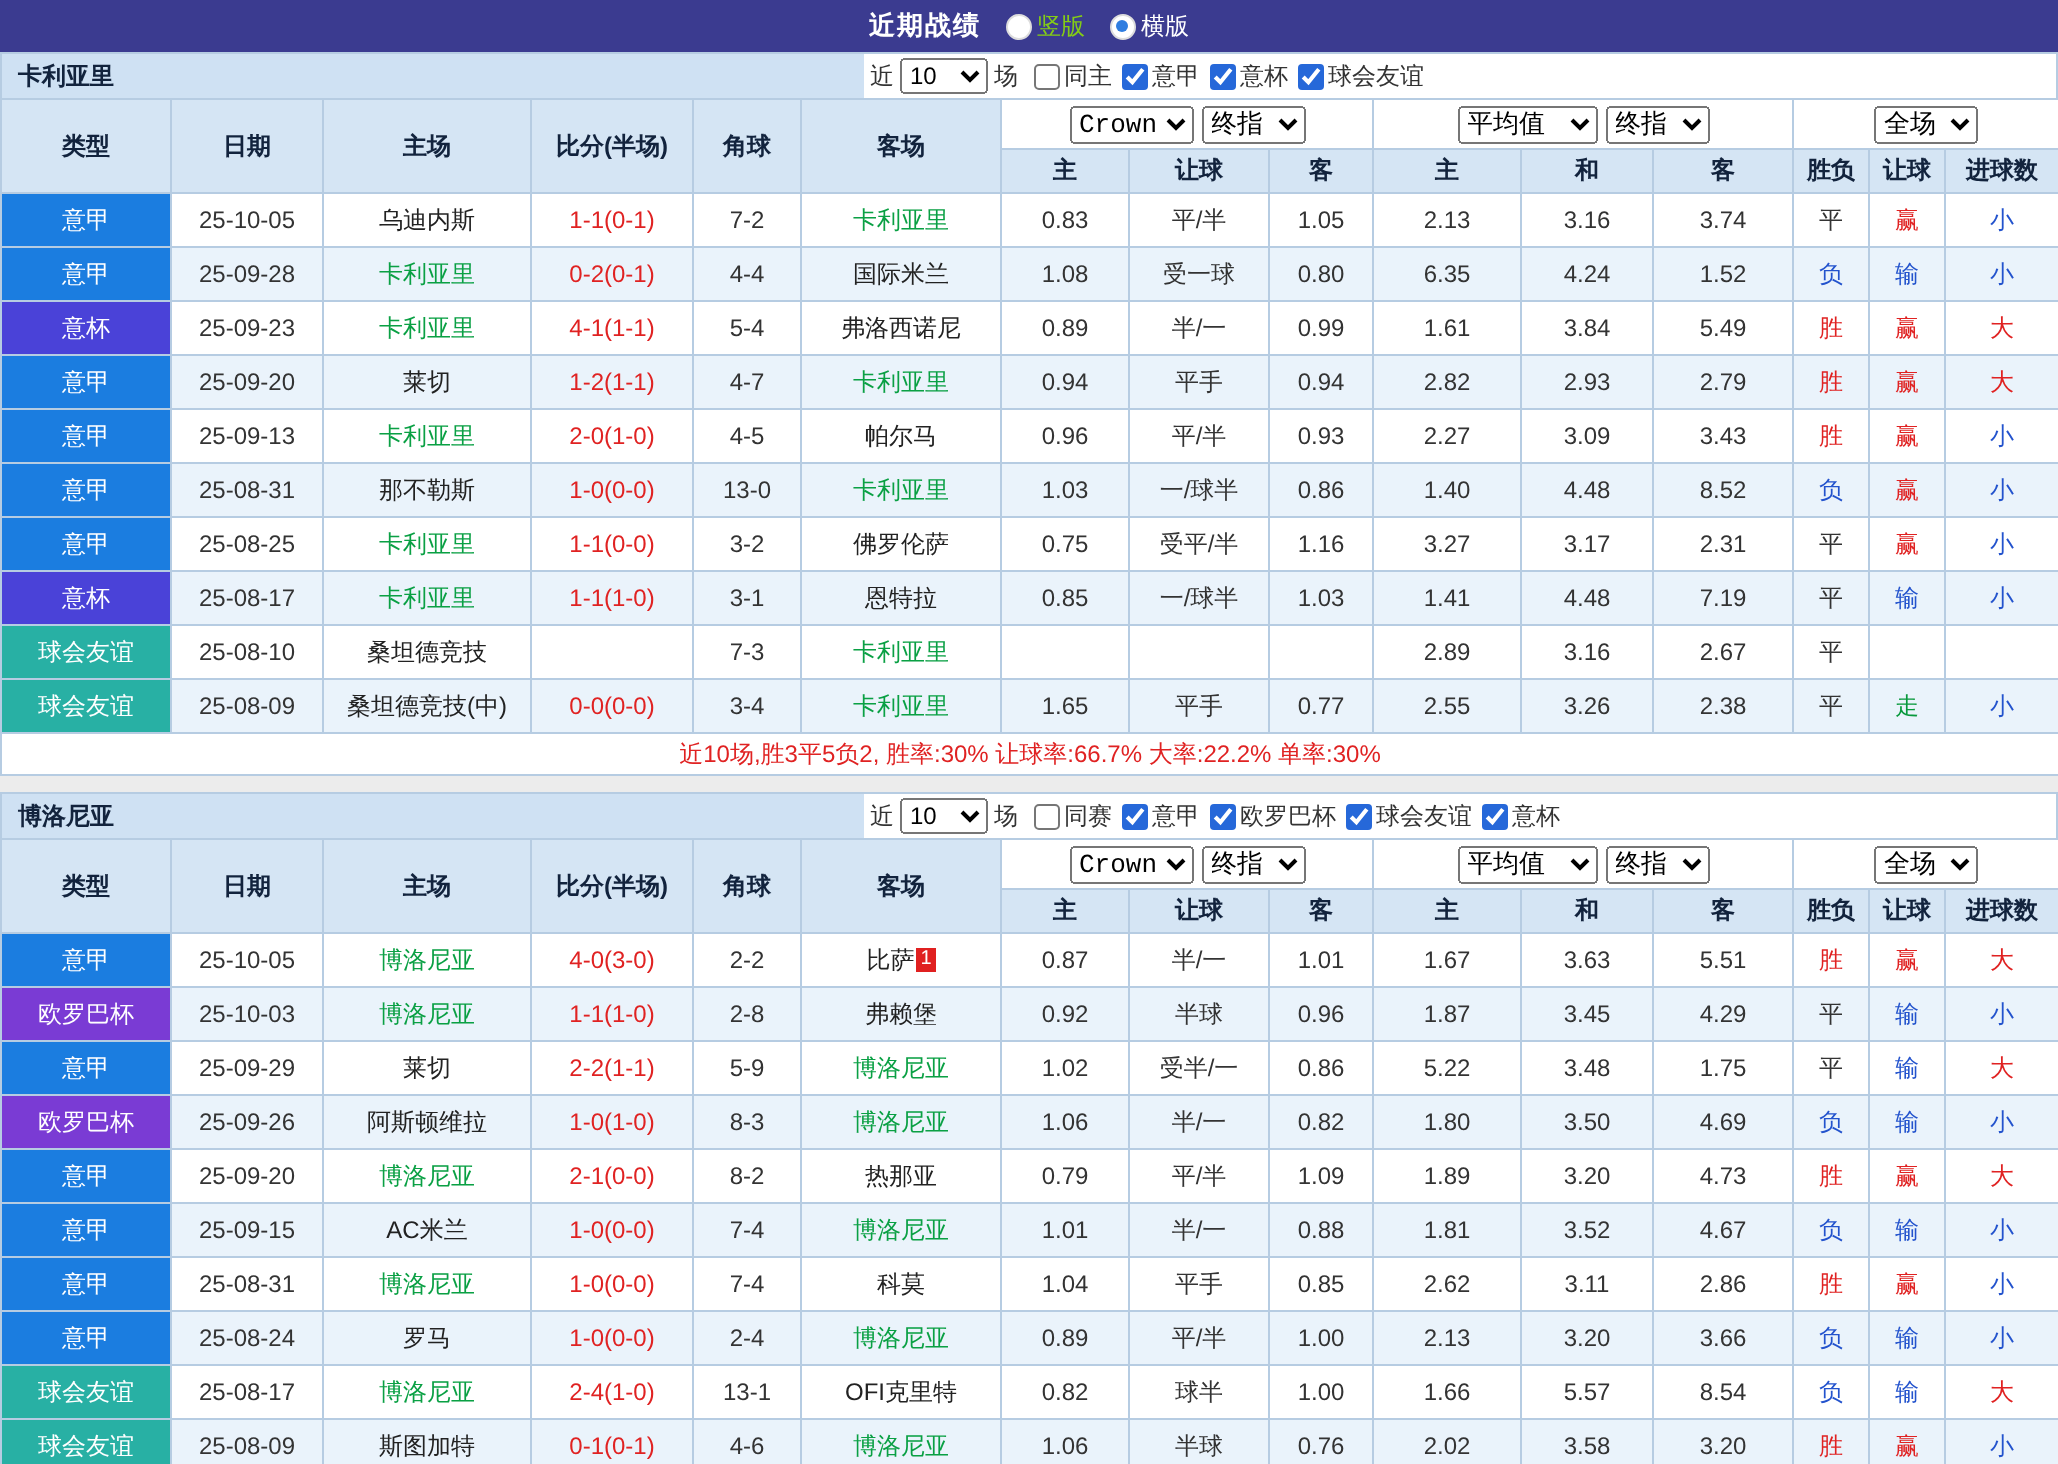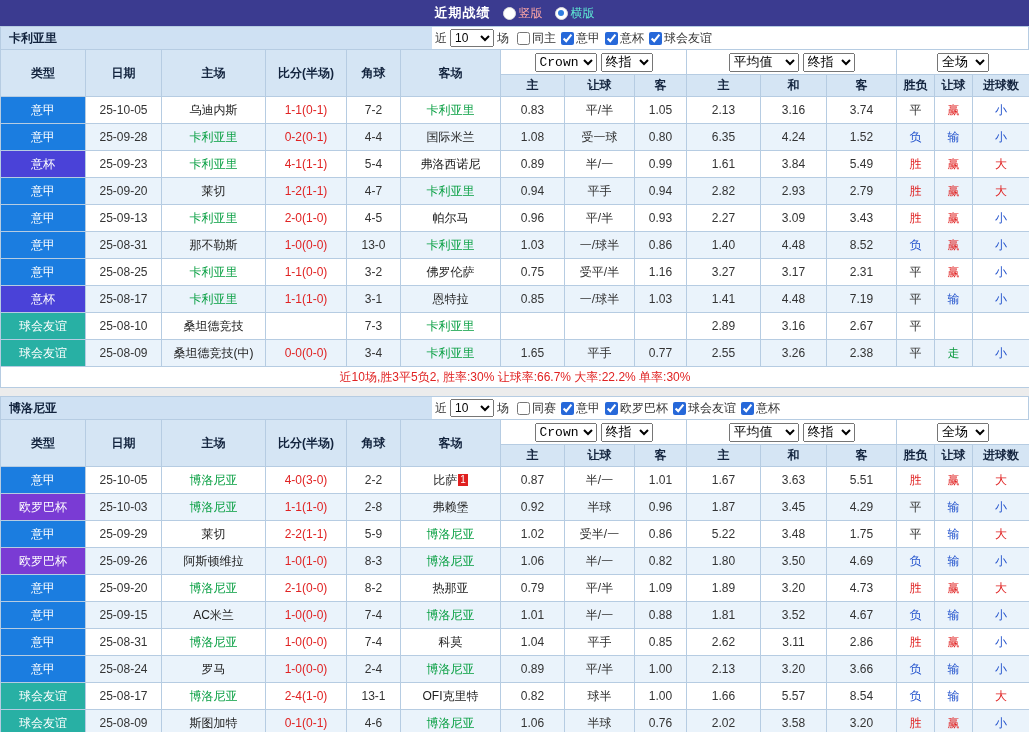--- a/index.html
+++ b/index.html
@@ -1,22 +1,22 @@
 <!DOCTYPE html>
 <html><head>
 <meta charset="utf-8">
 <style>
   html,body{margin:0;padding:0;}
   body{width:1029px;font-family:"Liberation Sans","DejaVu Sans",sans-serif;font-size:12px;color:#333;background:#fff;}
   .page{width:1029px;height:732px;overflow:hidden;background:#fff;}
   .topbar{height:26px;background:#3b3b90;display:flex;align-items:center;justify-content:center;gap:12px;}
   .tb-title{color:#fff;font-weight:bold;font-size:13px;letter-spacing:1px;}
   .radio-opt{display:inline-flex;align-items:center;gap:3px;cursor:pointer;font-size:12px;}
-  .lbl-v{color:#fca5a5;}
-  .lbl-h{color:#5eead4;}
+  .lbl-v{color:#84cc16;}
+  .lbl-h{color:#ffffff;}
   .radio{width:11px;height:11px;border-radius:50%;background:#fff;display:inline-block;position:relative;border:1px solid #ddd;}
   .radio.checked::after{content:"";position:absolute;left:2px;top:2px;width:6px;height:6px;border-radius:50%;background:#2f7de0;}
   .sec-head{height:22px;display:flex;border:1px solid #b6cce2;border-bottom:none;background:#fff;}
   .team-bar{width:423px;background:#cfe1f3;display:flex;align-items:center;padding-left:8px;font-weight:bold;color:#12233d;}
   .filters{display:flex;align-items:center;color:#333;}
   .filters > span{margin:0 3px;}
   .filters select{height:18px;font-size:12px;font-family:inherit;}
   .cb{display:inline-flex;align-items:center;margin-left:5px;}
   .cb input{width:13px;height:13px;accent-color:#2668d9;margin:0 2px 0 0;}
   table{width:1029px;border-collapse:collapse;table-layout:fixed;background:#fdba74;}

